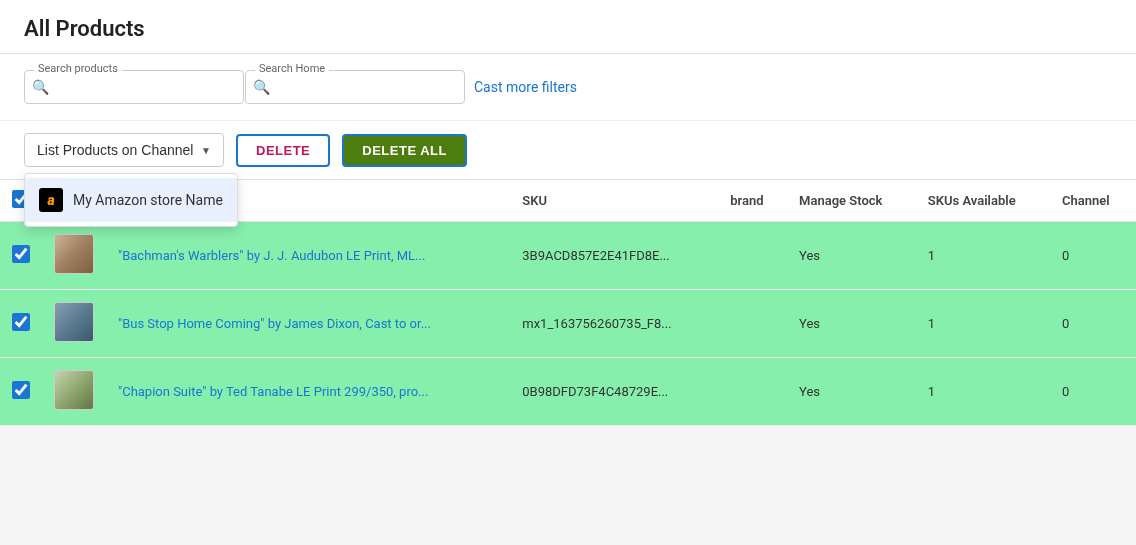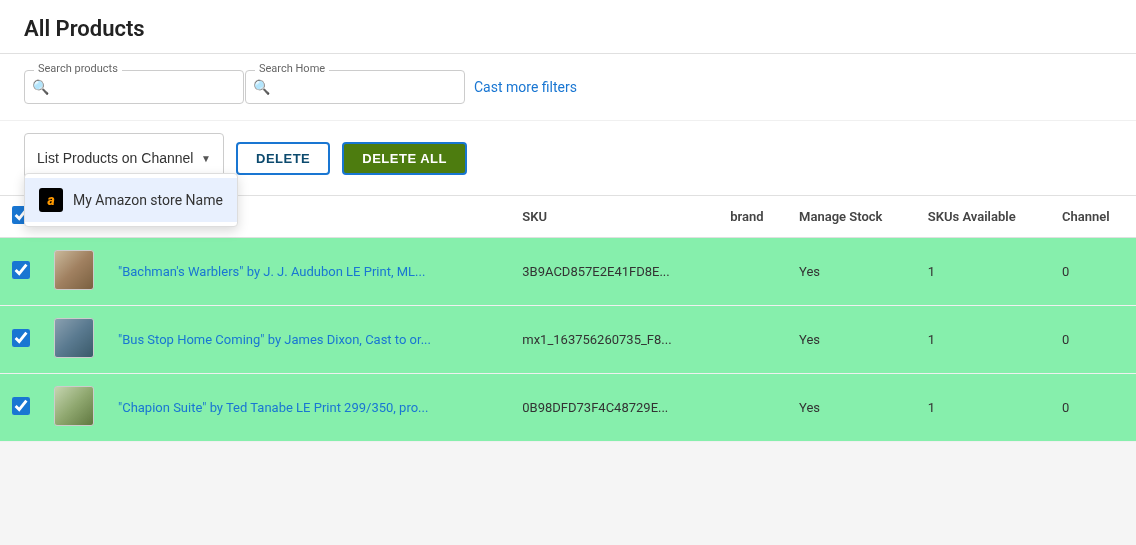--- a/index.html
+++ b/index.html
@@ -123,21 +123,21 @@
       gap: 12px;
       background: #fff;
       position: relative;
     }
     .dropdown-btn {
       display: flex;
       align-items: center;
       justify-content: space-between;
       border: 1px solid #ccc;
       border-radius: 4px;
-      padding: 16px 12px;
+      padding: 8px 12px;
       background: #fff;
       cursor: pointer;
       font-size: 14px;
       color: #333;
       min-width: 200px;
     }
     .dropdown-btn .chevron {
       font-size: 10px;
       color: #555;
     }
@@ -171,21 +171,21 @@
       display: flex;
       align-items: center;
       justify-content: center;
       color: #ff9900;
       font-size: 14px;
       font-weight: 900;
       font-style: italic;
     }
     .btn-delete {
       background: #fff;
-      color: #0c4a6e;
+      color: #be185d;
       border: 2px solid #1976d2;
       border-radius: 4px;
       padding: 7px 18px;
       font-size: 13px;
       font-weight: 700;
       cursor: pointer;
       letter-spacing: 0.5px;
       text-transform: uppercase;
     }
     .btn-delete-all {

